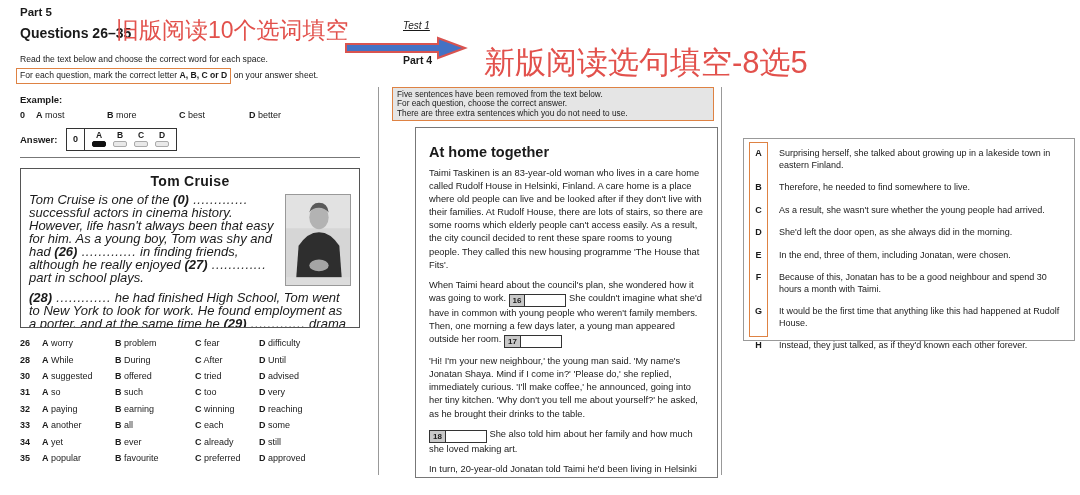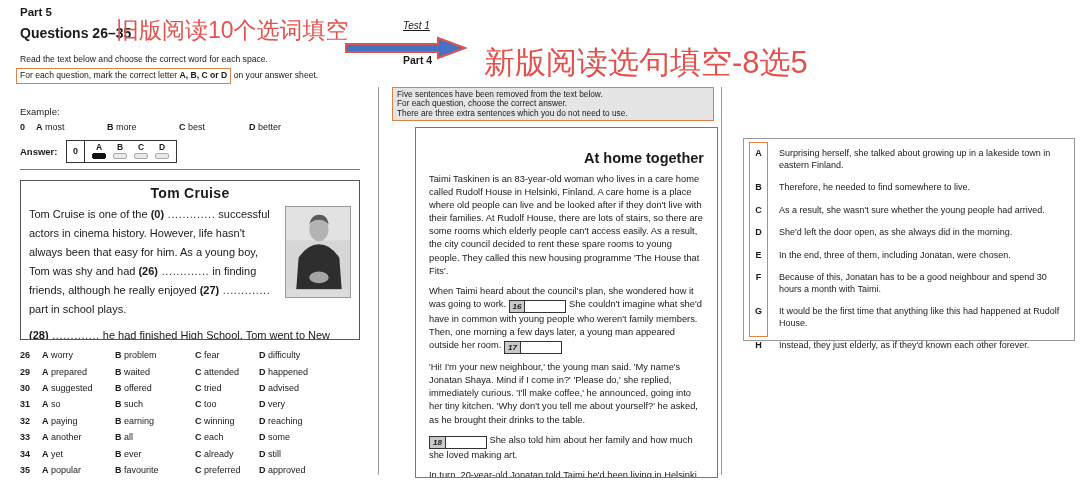--- a/index.html
+++ b/index.html
@@ -13,58 +13,58 @@
     position:relative;width:1080px;height:495px;background:#fff;overflow:hidden;
     font-family:"Liberation Sans","DejaVu Sans",sans-serif;color:#1a1a1a;
   }
   
   #left-page{position:absolute;left:20px;top:6px;width:340px;}
   .h1{font-weight:bold;font-size:11.5px;}
   .h2{font-weight:bold;font-size:14px;margin-top:7px;}
   .instr{font-size:8.6px;margin-top:13px;line-height:11px;}
   .instr2{margin-top:3px;}
   .obox{display:inline-block;border:1.5px solid var(--orange);padding:1px 3px 2px;margin-left:-4px;}
-  .example-label{font-weight:normal;font-size:9.5px;margin-top:22px;}
+  .example-label{font-weight:bold;font-size:9.5px;margin-top:10px;}
   .example-row{display:grid;grid-template-columns:16px 71px 72px 70px auto;font-size:9px;margin-top:5px;}
   .ex-num{font-weight:bold;}
   .answer-row{display:flex;align-items:center;margin-top:7px;height:24px;}
   .answer-label{font-weight:bold;font-size:9.5px;width:40px;}
   .answer-box{display:flex;align-items:stretch;border:1.3px solid #333;margin-left:6px;background:#fff;}
   .answer-num{width:17px;border-right:1.3px solid #333;display:flex;align-items:center;justify-content:center;font-size:9px;font-weight:bold;}
   .answer-letters{display:flex;gap:7px;padding:2px 7px 3px;}
   .ans-cell{display:flex;flex-direction:column;align-items:center;}
   .ans-letter{font-size:8.5px;font-weight:bold;line-height:9px;}
   .bubble{width:12px;height:4px;border:1px solid #aaa;background:#e9e9e9;border-radius:2px;margin-top:1px;}
   .bubble.filled{background:#111;border-color:#111;}
   .hr{border-top:1.2px solid #777;margin-top:6px;}
   .passage-box{border:1.3px solid #555;margin-top:10px;padding:3px 8px 4px;height:160px;box-sizing:border-box;overflow:hidden;background:#fff;}
   .passage-title{text-align:center;font-weight:bold;font-size:14px;margin:1px 0 4px;letter-spacing:0.3px;}
   .photo{float:right;width:66px;height:92px;margin:1px 0 4px 8px;border:1px solid #999;box-sizing:border-box;}
-  .lp{font-size:11px;line-height:19px;margin:0 0 7px;}
+  .lp{font-size:13px;line-height:13px;margin:0 0 7px;font-style:italic;}
   .blank-num{font-weight:bold;}
   .dots{letter-spacing:0.6px;color:#333;}
   .options-table{margin-top:7px;}
   .opt-row{display:grid;grid-template-columns:22px 73px 80px 64px auto;font-size:9px;height:16.4px;align-items:center;}
   .opt-num{font-weight:bold;}
   .opt-letter{font-weight:bold;}
   
   .annot{position:absolute;color:var(--red);white-space:nowrap;font-weight:normal;}
   .annot-left{left:116px;top:15px;font-size:23px;}
   .annot-right{left:484px;top:42px;font-size:31px;}
   #arrow{position:absolute;left:343px;top:36px;}
   
   #mid-test{position:absolute;left:403px;top:20px;font-style:italic;font-size:10px;text-decoration:underline;}
   #mid-part{position:absolute;left:403px;top:54px;font-weight:bold;font-size:10.5px;}
   #mid-questions{position:absolute;left:403px;top:88px;font-weight:bold;font-size:9px;}
   #mid-page-border{position:absolute;left:378px;top:87px;width:344px;height:388px;border-left:1px solid #999;border-right:1px solid #999;box-sizing:border-box;}
   #mid-instructions{position:absolute;left:392px;top:87px;width:322px;border:1.5px solid var(--orange);font-size:8.3px;line-height:9.7px;padding:1.5px 4px;box-sizing:border-box;background:#e5e5e5;}
   #mid-passage{position:absolute;left:415px;top:127px;width:303px;height:351px;border:1.2px solid #777;box-sizing:border-box;padding:6px 13px;overflow:hidden;background:#fff;}
-  .mid-title{text-align:right;font-weight:bold;font-size:14.5px;margin:16px 0 7px;}
+  .mid-title{text-align:left;font-weight:bold;font-size:14.5px;margin:10px 0 7px;}
   .mp{font-size:9.3px;line-height:13.1px;margin:0 0 7px;}
-  .gapbox{display:inline-flex;vertical-align:-2px;height:11px;border:1px solid #333;box-sizing:content-box;font-style:italic;}
+  .gapbox{display:inline-flex;vertical-align:-2px;height:11px;border:1px solid #333;box-sizing:content-box;}
   .gapnum{background:#c9c9c9;border-right:1px solid #333;font-size:8px;font-weight:bold;padding:0 3px;display:flex;align-items:center;}
   .gapblank{width:40px;background:#fff;}
   
   #right-box{position:absolute;left:743px;top:138px;width:332px;height:203px;border:1.5px solid #999;box-sizing:border-box;background:#fff;}
   #letters-highlight{position:absolute;left:5px;top:3px;bottom:3px;width:19px;border:1.5px solid var(--orange);box-sizing:border-box;}
   #sentences{position:absolute;left:0;top:0;right:0;padding:9px 8px 0 5px;z-index:2;}
   .sent-row{display:flex;margin-bottom:11px;}
   .sent-letter{width:19px;text-align:center;font-weight:bold;font-size:9px;flex:none;line-height:11.5px;}
   .sent-text{flex:1;font-size:9px;line-height:11.5px;padding-left:11px;}
 </style>
@@ -134,25 +134,25 @@
     </div>
     <div class="options-table" id="options-table">
         <div class="opt-row">
           <span class="opt-num">26</span>
           <span class="opt-cell"><b class="opt-letter">A</b><span class="opt-word"> worry</span></span>
           <span class="opt-cell"><b class="opt-letter">B</b><span class="opt-word"> problem</span></span>
           <span class="opt-cell"><b class="opt-letter">C</b><span class="opt-word"> fear</span></span>
           <span class="opt-cell"><b class="opt-letter">D</b><span class="opt-word"> difficulty</span></span>
         </div>
         <div class="opt-row">
-          <span class="opt-num">29</span>
-          <span class="opt-cell"><b class="opt-letter">A</b><span class="opt-word"> prepared</span></span>
-          <span class="opt-cell"><b class="opt-letter">B</b><span class="opt-word"> waited</span></span>
-          <span class="opt-cell"><b class="opt-letter">C</b><span class="opt-word"> attended</span></span>
-          <span class="opt-cell"><b class="opt-letter">D</b><span class="opt-word"> happened</span></span>
+          <span class="opt-num">28</span>
+          <span class="opt-cell"><b class="opt-letter">A</b><span class="opt-word"> While</span></span>
+          <span class="opt-cell"><b class="opt-letter">B</b><span class="opt-word"> During</span></span>
+          <span class="opt-cell"><b class="opt-letter">C</b><span class="opt-word"> After</span></span>
+          <span class="opt-cell"><b class="opt-letter">D</b><span class="opt-word"> Until</span></span>
         </div>
         <div class="opt-row">
           <span class="opt-num">30</span>
           <span class="opt-cell"><b class="opt-letter">A</b><span class="opt-word"> suggested</span></span>
           <span class="opt-cell"><b class="opt-letter">B</b><span class="opt-word"> offered</span></span>
           <span class="opt-cell"><b class="opt-letter">C</b><span class="opt-word"> tried</span></span>
           <span class="opt-cell"><b class="opt-letter">D</b><span class="opt-word"> advised</span></span>
         </div>
         <div class="opt-row">
           <span class="opt-num">31</span>
@@ -253,18 +253,18 @@
         <div class="sent-row">
           <span class="sent-letter">F</span>
           <span class="sent-text">Because of this, Jonatan has to be a good neighbour and spend 30 hours a month with Taimi.</span>
         </div>
         <div class="sent-row">
           <span class="sent-letter">G</span>
           <span class="sent-text">It would be the first time that anything like this had happened at Rudolf House.</span>
         </div>
         <div class="sent-row">
           <span class="sent-letter">H</span>
-          <span class="sent-text">Instead, they just elderly, as if they'd known each other forever.</span>
+          <span class="sent-text">Instead, they just talked, as if they'd known each other forever.</span>
         </div>
       </div>
   </div>
 
 </div>
 
 </body></html>

